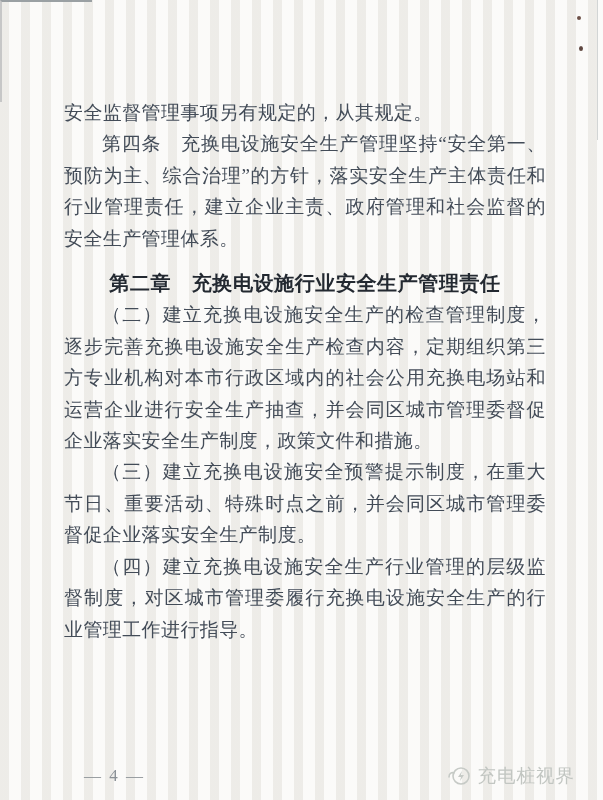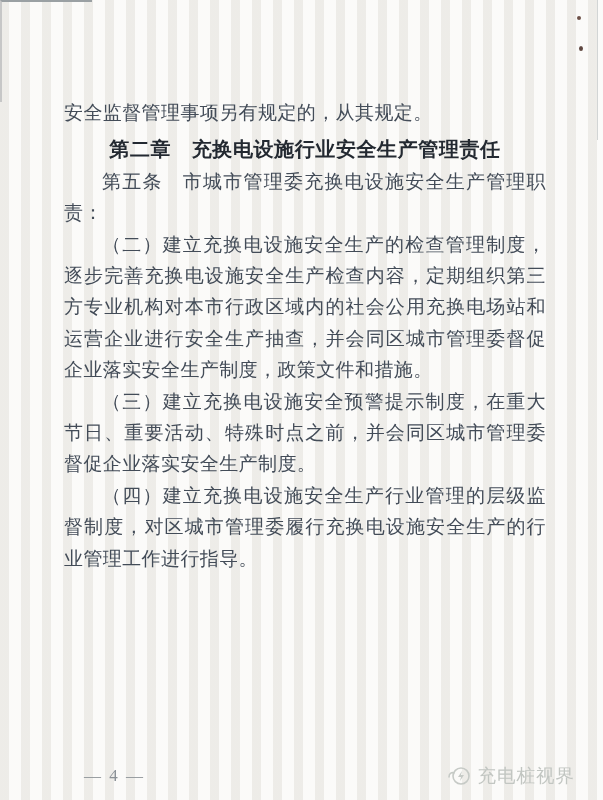--- a/index.html
+++ b/index.html
@@ -51,21 +51,21 @@
   .para {
     margin: 0;
     font-size: 19px;
     line-height: 31.4px;
     letter-spacing: 0.4px;
     text-align: justify;
     text-indent: 2em;
   }
   .para.no-indent { text-indent: 0; }
   .chapter {
-    margin: 6px 0 0 0;
+    margin: 14px 0 0 0;
     font-size: 20px;
     line-height: 31.4px;
     font-weight: bold;
     text-align: center;
     text-indent: 0;
     color: #232931;
     letter-spacing: 0.6px;
   }
   .footer {
     position: absolute;
@@ -100,22 +100,22 @@
 
 <div class="page">
 
   <div class="corner-mark"></div>
   <div class="edge-line-right"></div>
   <div class="speck speck1"></div>
   <div class="speck speck2"></div>
 
   <div class="content">
     <p class="para no-indent">安全监督管理事项另有规定的，从其规定。</p>
+    <p class="para">第四条　充换电设施安全生产管理坚持“安全第一、预防为主、综合治理”的方针，落实安全生产主体责任和行业管理责任，建立企业主责、政府管理和社会监督的安全生产管理体系。</p>
     <h2 class="chapter">第二章　充换电设施行业安全生产管理责任</h2>
-    <p class="para">第五条　市城市管理委充换电设施安全生产管理职责：</p>
     <p class="para">（二）建立充换电设施安全生产的检查管理制度，逐步完善充换电设施安全生产检查内容，定期组织第三方专业机构对本市行政区域内的社会公用充换电场站和运营企业进行安全生产抽查，并会同区城市管理委督促企业落实安全生产制度，政策文件和措施。</p>
     <p class="para">（三）建立充换电设施安全预警提示制度，在重大节日、重要活动、特殊时点之前，并会同区城市管理委督促企业落实安全生产制度。</p>
     <p class="para">（四）建立充换电设施安全生产行业管理的层级监督制度，对区城市管理委履行充换电设施安全生产的行业管理工作进行指导。</p>
 
   </div>
 
   <div class="footer">
     <span class="page-num">— 4 —</span>
     <span class="watermark">
       <span class="wm-icon">

